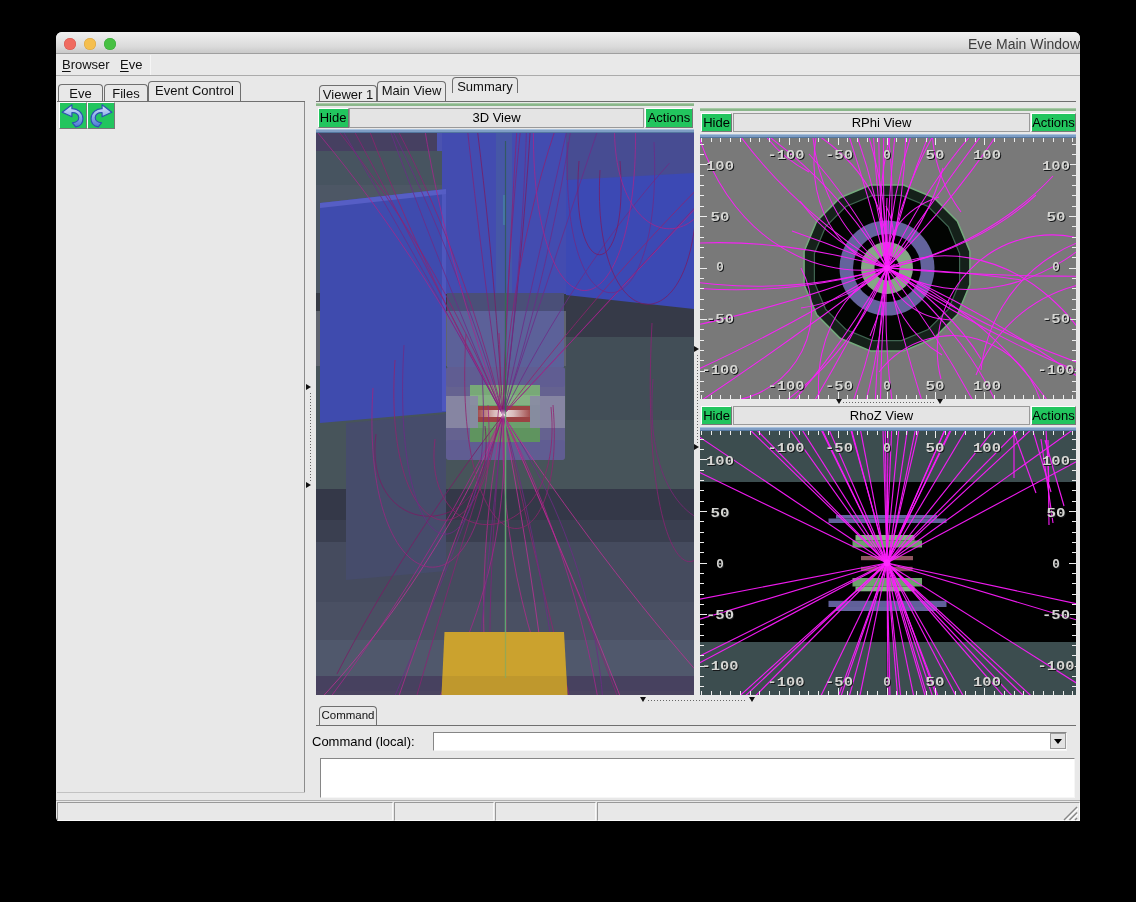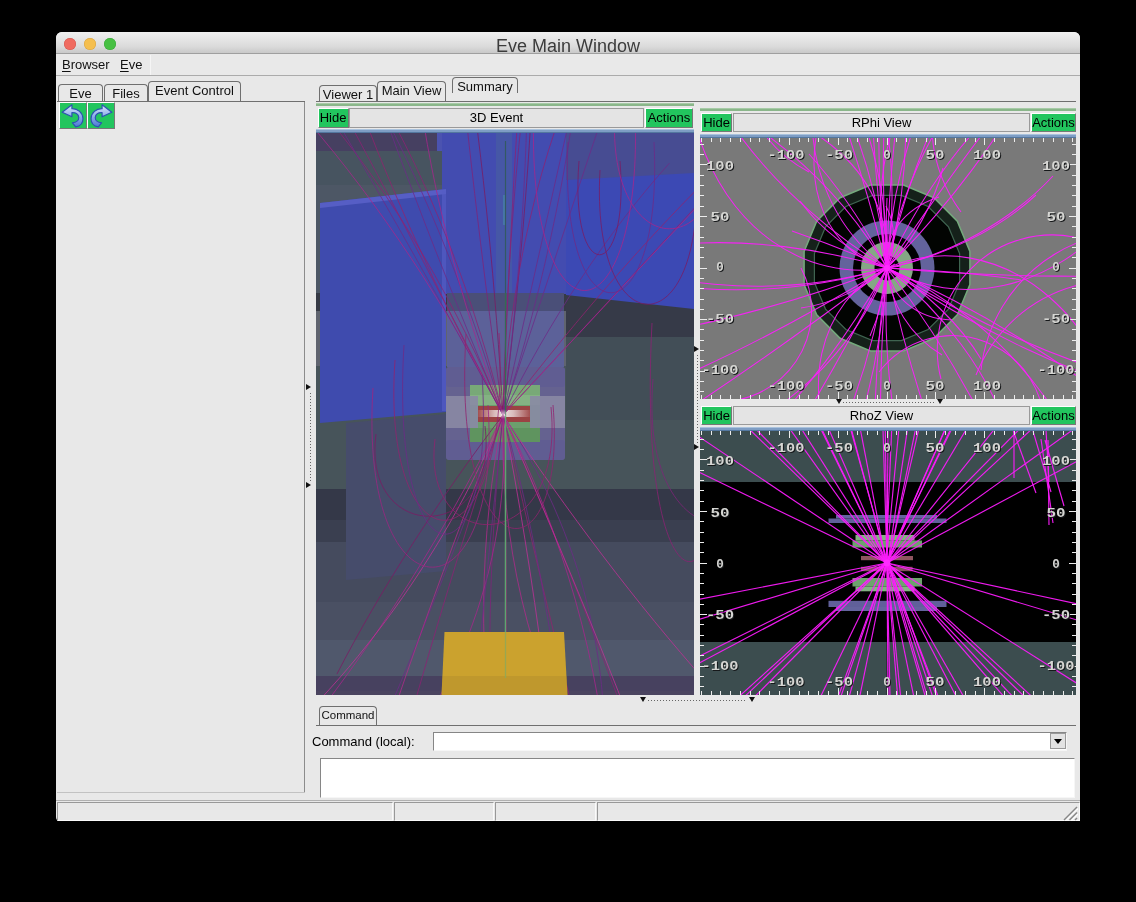--- a/index.html
+++ b/index.html
@@ -4,21 +4,21 @@
 * { margin:0; padding:0; box-sizing:border-box; }
 html,body { width:1136px; height:902px; background:#000; overflow:hidden; }
 #stage { position:absolute; left:0; top:0; width:1136px; height:902px; background:#000;
   font-family:"Liberation Sans",sans-serif; }
 #win { position:absolute; left:56px; top:32px; width:1024px; height:789px;
   background:#e8e8e8; border-radius:6px 6px 4px 4px; }
 #titlebar { position:absolute; left:0; top:0; width:1024px; height:22px;
   background:linear-gradient(#f0f0f0,#dadada 70%,#c9c9c9); border-radius:6px 6px 0 0;
   border-bottom:1px solid #9f9f9f; }
 .light { position:absolute; top:5.5px; width:12px; height:12px; border-radius:50%; }
-#title { position:absolute; left:0; right:0; top:4px; text-align:center; font-size:18px; color:#3c3c3c; }
+#title { position:absolute; left:0; right:0; top:4px; text-align:right; font-size:14px; color:#3c3c3c; }
 #menubar { position:absolute; left:0; top:22px; width:1024px; height:22px; background:#e9e9e9;
   border-bottom:1px solid #ababab; font-size:13px; color:#111; }
 .abs { position:absolute; }
 .tab { position:absolute; background:#e8e8e8; border:1px solid #6f6f6f; border-bottom:none;
   border-radius:4px 4px 0 0; text-align:center; color:#111; line-height:18px; }
 .tabline { position:absolute; height:1px; background:#6f6f6f; z-index:25; }
 .btn { position:absolute; background:#22c55e; border:1px solid; border-color:#ffffff #777777 #777777 #ffffff;
   text-align:center; color:#000; display:flex; align-items:center; justify-content:center; z-index:5;}
 .titlebarv { position:absolute; background:#e4e4e4; border:1px solid #9a9a9a; text-align:center; color:#000; display:flex; align-items:center; justify-content:center;}
 .greens { position:absolute; background:#8ab68a; border-top:1px solid #a7cba7; }
@@ -80,21 +80,21 @@
 <div class="abs" style="left:57px;top:792px;width:248px;height:1px;background:#c2c2c2"></div>
 <div class="vdots" style="left:310px;top:393px;height:90px"></div>
 <div class="arrR" style="left:306px;top:384px"></div>
 <div class="arrR" style="left:306px;top:482px"></div>
 <div class="tabline" style="left:316px;top:101px;width:760px;"></div>
 <div class="tab" style="left:319px;top:85px;width:58px;height:16px;z-index:20;font-size:13px">Viewer 1</div>
 <div class="tab" style="left:377px;top:81px;width:69px;height:20px;z-index:30;font-size:13px">Main View</div>
 <div class="tab" style="left:452px;top:77px;width:66px;height:16px;z-index:20;font-size:13px">Summary</div>
 <div class="greens" style="left:316px;top:103px;width:378px;height:3px"></div>
 <div class="btn" style="left:317.5px;top:107.5px;width:31px;height:20px;font-size:13px">Hide</div>
-<div class="titlebarv" style="left:349px;top:107.5px;width:295px;height:20px;font-size:13px">3D Event</div>
+<div class="titlebarv" style="left:349px;top:107.5px;width:295px;height:20px;font-size:13px">3D View</div>
 <div class="btn" style="left:645px;top:107.5px;width:48px;height:20px;font-size:13px">Actions</div>
 <div class="blues" style="left:316px;top:129px;width:378px;height:4px"></div>
 <div class="abs" style="left:316px;top:133px;width:378px;height:562px"><svg width="378" height="562" viewBox="0 0 378 562" xmlns="http://www.w3.org/2000/svg">
         <defs>
           <linearGradient id="redg" x1="0" y1="0" x2="1" y2="0">
             <stop offset="0" stop-color="#a35050"></stop>
             <stop offset="0.32" stop-color="#d9bcbc"></stop>
             <stop offset="0.5" stop-color="#eadedc"></stop>
             <stop offset="0.68" stop-color="#d9bcbc"></stop>
             <stop offset="1" stop-color="#a35050"></stop>

